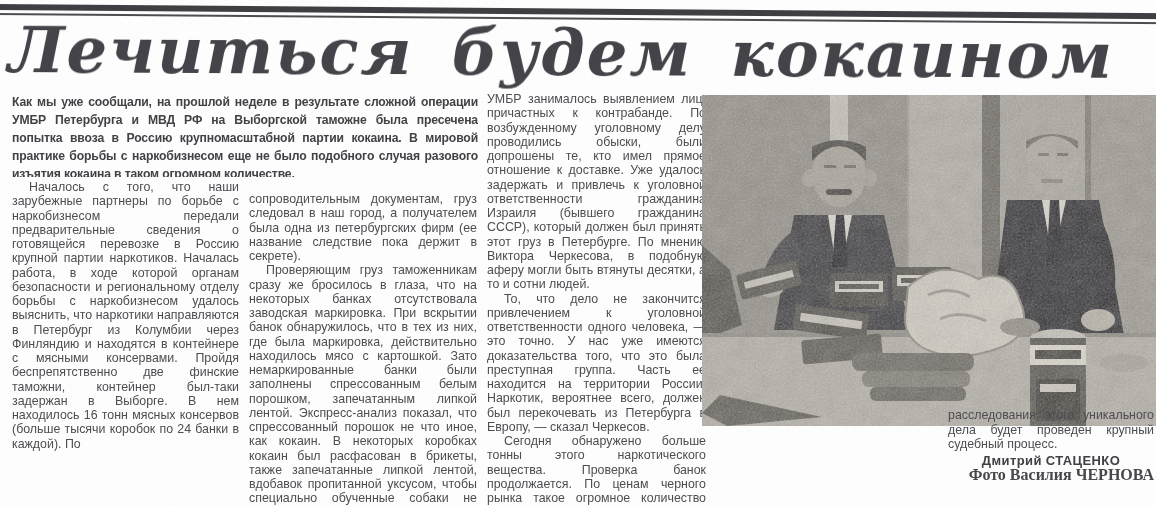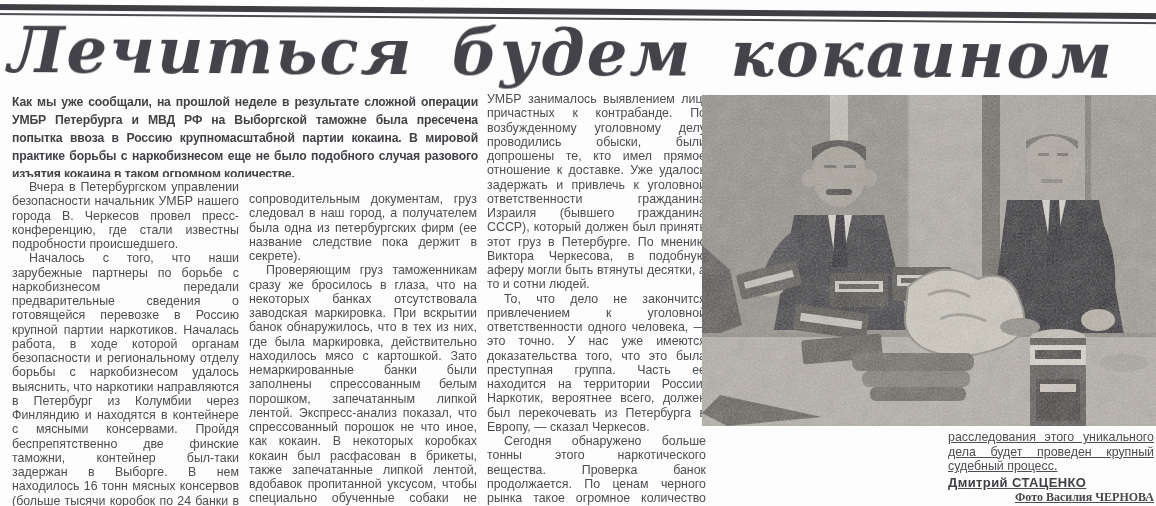--- a/index.html
+++ b/index.html
@@ -33,29 +33,29 @@
     position:absolute; overflow:hidden;
     font-size:12.4px; line-height:14.25px; text-align:justify;
     color:#4a4a4f; filter:blur(0.25px);
   }
   .col p{margin:0;}
   .col p.indent{text-indent:17px;}
   .col1{left:12px;  top:180px; width:227px; height:326px;}
   .col2{left:249px; top:192px; width:228px; height:326px;}
   .col3{left:487px; top:92px;  width:219px; height:414px;}
   .col4{left:713px; top:432px; width:226px; height:74px;}
-  .col5{left:948px; top:430px; width:206px; height:76px; line-height:14.6px;text-decoration:underline;}
+  .col5{left:948px; top:408px; width:206px; height:76px; line-height:14.6px;}
 
   .author{
-    font-weight:bold; text-align:left; font-size:13px; letter-spacing:0.4px;
+    font-weight:bold; text-align:center; font-size:13px; letter-spacing:0.4px;
     color:#3c3c41; margin-top:2px !important;
   }
   .credit{
     font-family:"Liberation Serif","DejaVu Serif",serif;
-    font-weight:bold; text-align:right; font-size:12px; color:#454549;
+    font-weight:bold; text-align:right; font-size:16px; color:#454549;
   }
 
   .photo{
     position:absolute; left:702px; top:95px; width:454px; height:331px; margin:0;
     background:#a8a39b; overflow:hidden; filter:contrast(1.05) blur(0.2px);
   }
   .photo svg{display:block; width:100%; height:100%;}
 
   .noise-overlay{position:absolute; left:0; top:0; width:1156px; height:506px; pointer-events:none;}
 </style>
@@ -67,21 +67,20 @@
   <div class="rules">
     <div class="rule-thick"></div>
     <div class="rule-thin"></div>
   </div>
 
   <h1 class="headline">Лечиться будем кокаином</h1>
 
   <section class="lede">Как мы уже сообщали, на прошлой неделе в результате сложной операции УМБР Петербурга и МВД РФ на Выборгской таможне была пресечена попытка ввоза в Россию крупномасштабной партии кокаина. В мировой практике борьбы с наркобизнесом еще не было подобного случая разового изъятия кокаина в таком огромном количестве.</section>
 
   <div class="col col1">
-    <p class="indent">Вчера в Петербургском управлении безопасности начальник УМБР нашего города В. Черкесов провел пресс-конференцию, где стали известны подробности происшедшего.</p>
     <p class="indent">Началось с того, что наши зарубежные партнеры по борьбе с наркобизнесом передали предварительные сведения о готовящейся перевозке в Россию крупной партии наркотиков. Началась работа, в ходе которой органам безопасности и региональному отделу борьбы с наркобизнесом удалось выяснить, что наркотики направляются в Петербург из Колумбии через Финляндию и находятся в контейнере с мясными консервами. Пройдя беспрепятственно две финские таможни, контейнер был-таки задержан в Выборге. В нем находилось 16 тонн мясных консервов (больше тысячи коробок по 24 банки в каждой). По</p>
   </div>
 
   <div class="col col2">
     <p>сопроводительным документам, груз следовал в наш город, а получателем была одна из петербургских фирм (ее название следствие пока держит в секрете).</p>
     <p class="indent">Проверяющим груз таможенникам сразу же бросилось в глаза, что на некоторых банках отсутствовала заводская маркировка. При вскрытии банок обнаружилось, что в тех из них, где была маркировка, действительно находилось мясо с картошкой. Зато немаркированные банки были заполнены спрессованным белым порошком, запечатанным липкой лентой. Экспресс-анализ показал, что спрессованный порошок не что иное, как кокаин. В некоторых коробках кокаин был расфасован в брикеты, также запечатанные липкой лентой, вдобавок пропитанной уксусом, чтобы специально обученные собаки не смогли его учуять.</p>
 
   </div>
 
   <div class="col col3">

